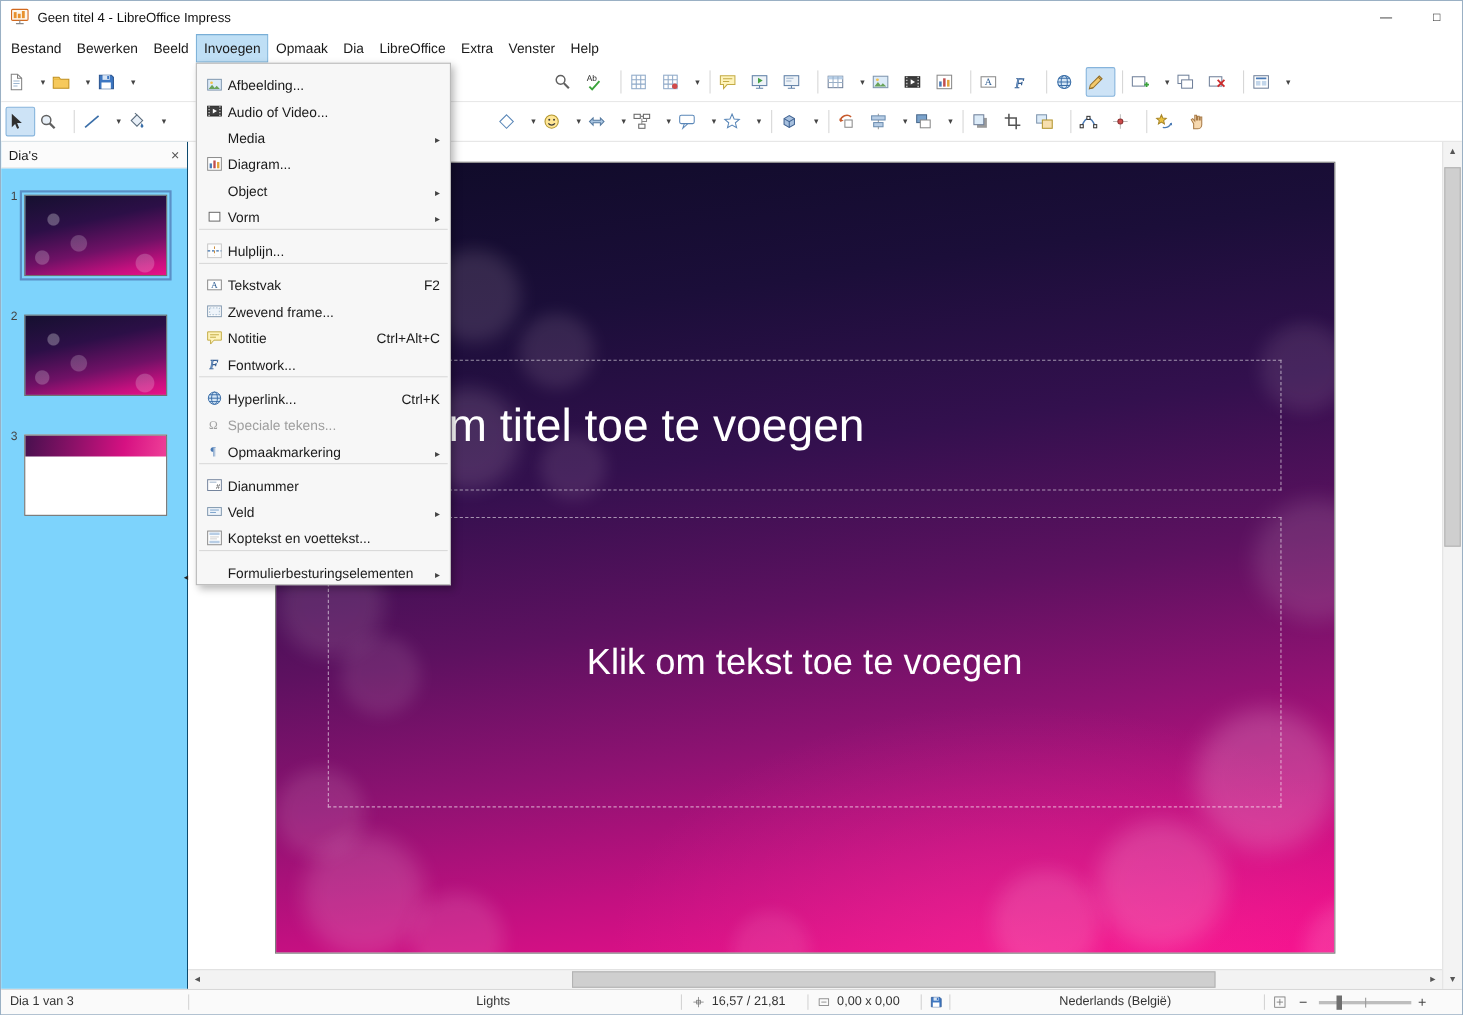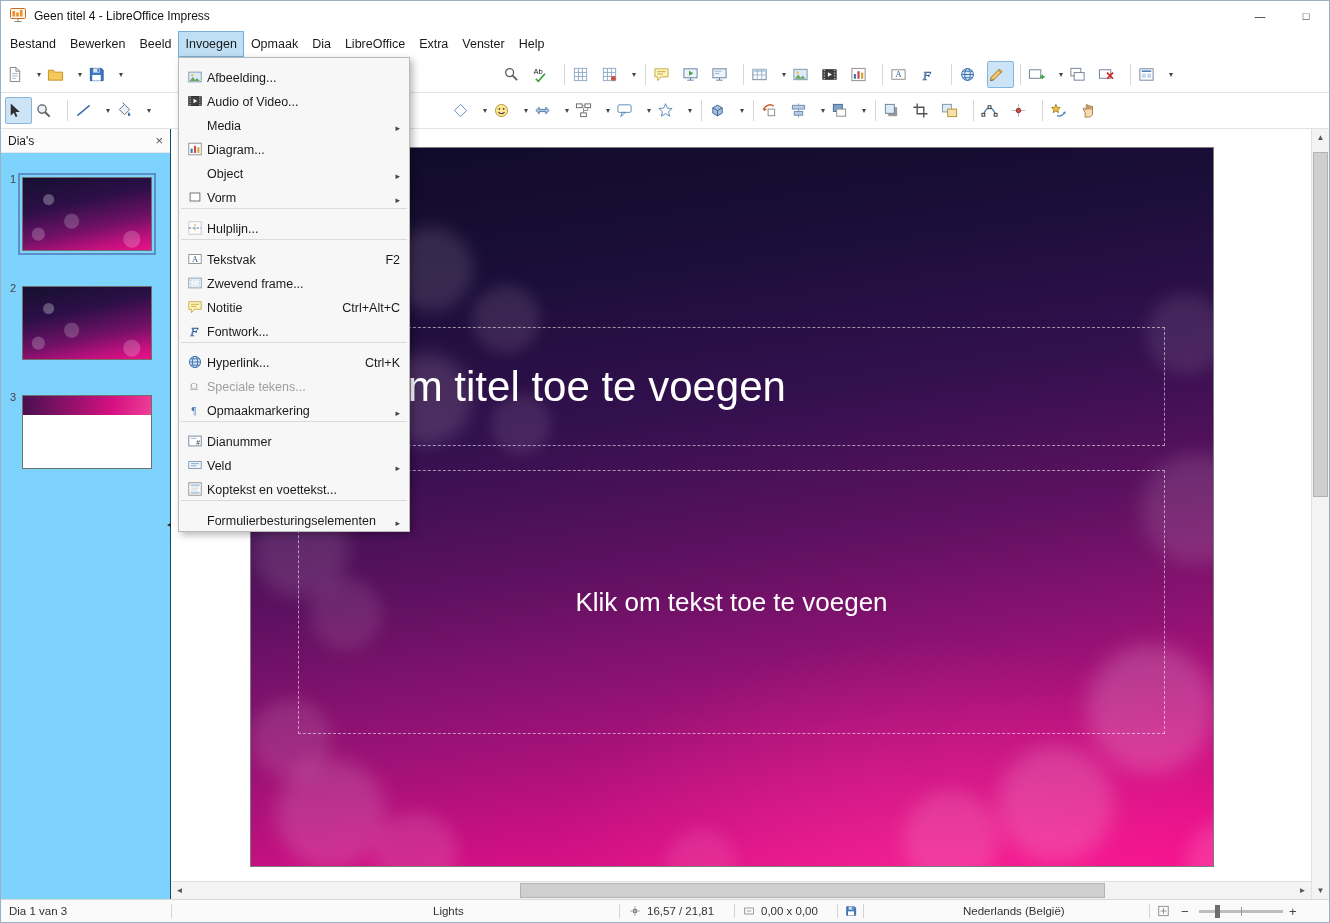--- a/index.html
+++ b/index.html
@@ -44,21 +44,21 @@
   .collapse{position:absolute;left:163px;top:382px;width:10px;height:26px;display:flex;align-items:center;justify-content:center;font-size:8px;color:#222;z-index:5}
   .workspace{flex:1;position:relative;background:#fff;overflow:hidden}
   .slide{position:absolute;left:79px;top:18px;width:962px;height:718px;border:1px solid #7c7c7c;overflow:hidden;background:
     radial-gradient(ellipse 55% 45% at 70% 100%, rgba(255,60,160,.35), rgba(255,60,160,0) 70%),
     linear-gradient(172deg,#0f0b28 0%,#1b0e39 20%,#33104e 38%,#5d1160 55%,#8f1272 70%,#c11080 83%,#ea108a 95%,#f60f8e 100%)}
   .bokeh{position:absolute;border-radius:50%;background:#ffdff0;z-index:1}
   .ph{position:absolute;border:1px dashed rgba(255,255,255,.55);z-index:2;box-sizing:border-box}
   .ph-title{left:47px;top:179px;width:867px;height:119px;display:flex;align-items:center;padding-left:6px}
   .ph-title-text{font-size:42px;color:#fff;white-space:nowrap}
   .ph-content{left:47px;top:322px;width:867px;height:264px;display:flex;align-items:center;justify-content:center}
-  .ph-content-text{font-size:26px;color:#fff;white-space:nowrap}
+  .ph-content-text{font-size:33px;color:#fff;white-space:nowrap}
   
   .hscroll{position:absolute;left:0;right:0;bottom:0;height:17px;background:#f3f3f3;display:flex;align-items:center;border-top:1px solid #e0e0e0}
   .scroll-arrow{width:17px;height:17px;display:flex;align-items:center;justify-content:center;font-size:8px;color:#555}
   .htrack{flex:1;position:relative;height:100%}
   .hthumb{position:absolute;left:332px;top:1px;width:585px;height:15px;background:#cfcfcf;border:1px solid #b3b3b3;box-sizing:border-box}
   .vscroll{width:17px;min-width:17px;background:#f3f3f3;display:flex;flex-direction:column;border-left:1px solid #e0e0e0}
   .vtrack{flex:1;position:relative}
   .vthumb{position:absolute;top:6px;left:1px;width:15px;height:345px;background:#cfcfcf;border:1px solid #b3b3b3;box-sizing:border-box}
   
   .dropdown{position:absolute;top:56px;left:181px;width:230px;background:#f7f7f7;border:1px solid #b9b9b9;box-shadow:3px 3px 7px rgba(0,0,0,.28);padding:3px 0;z-index:300}

